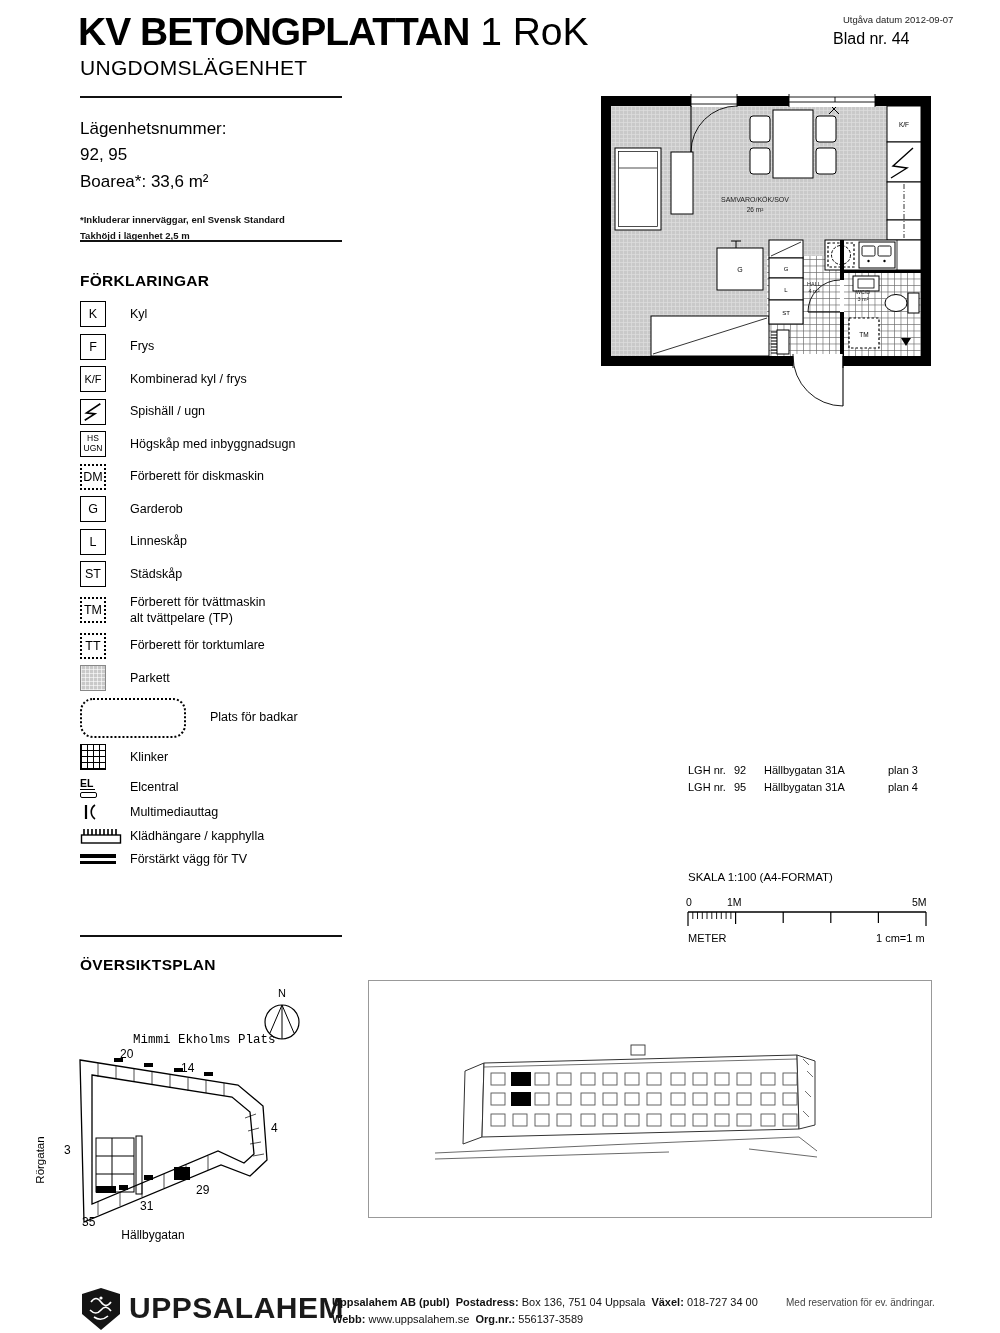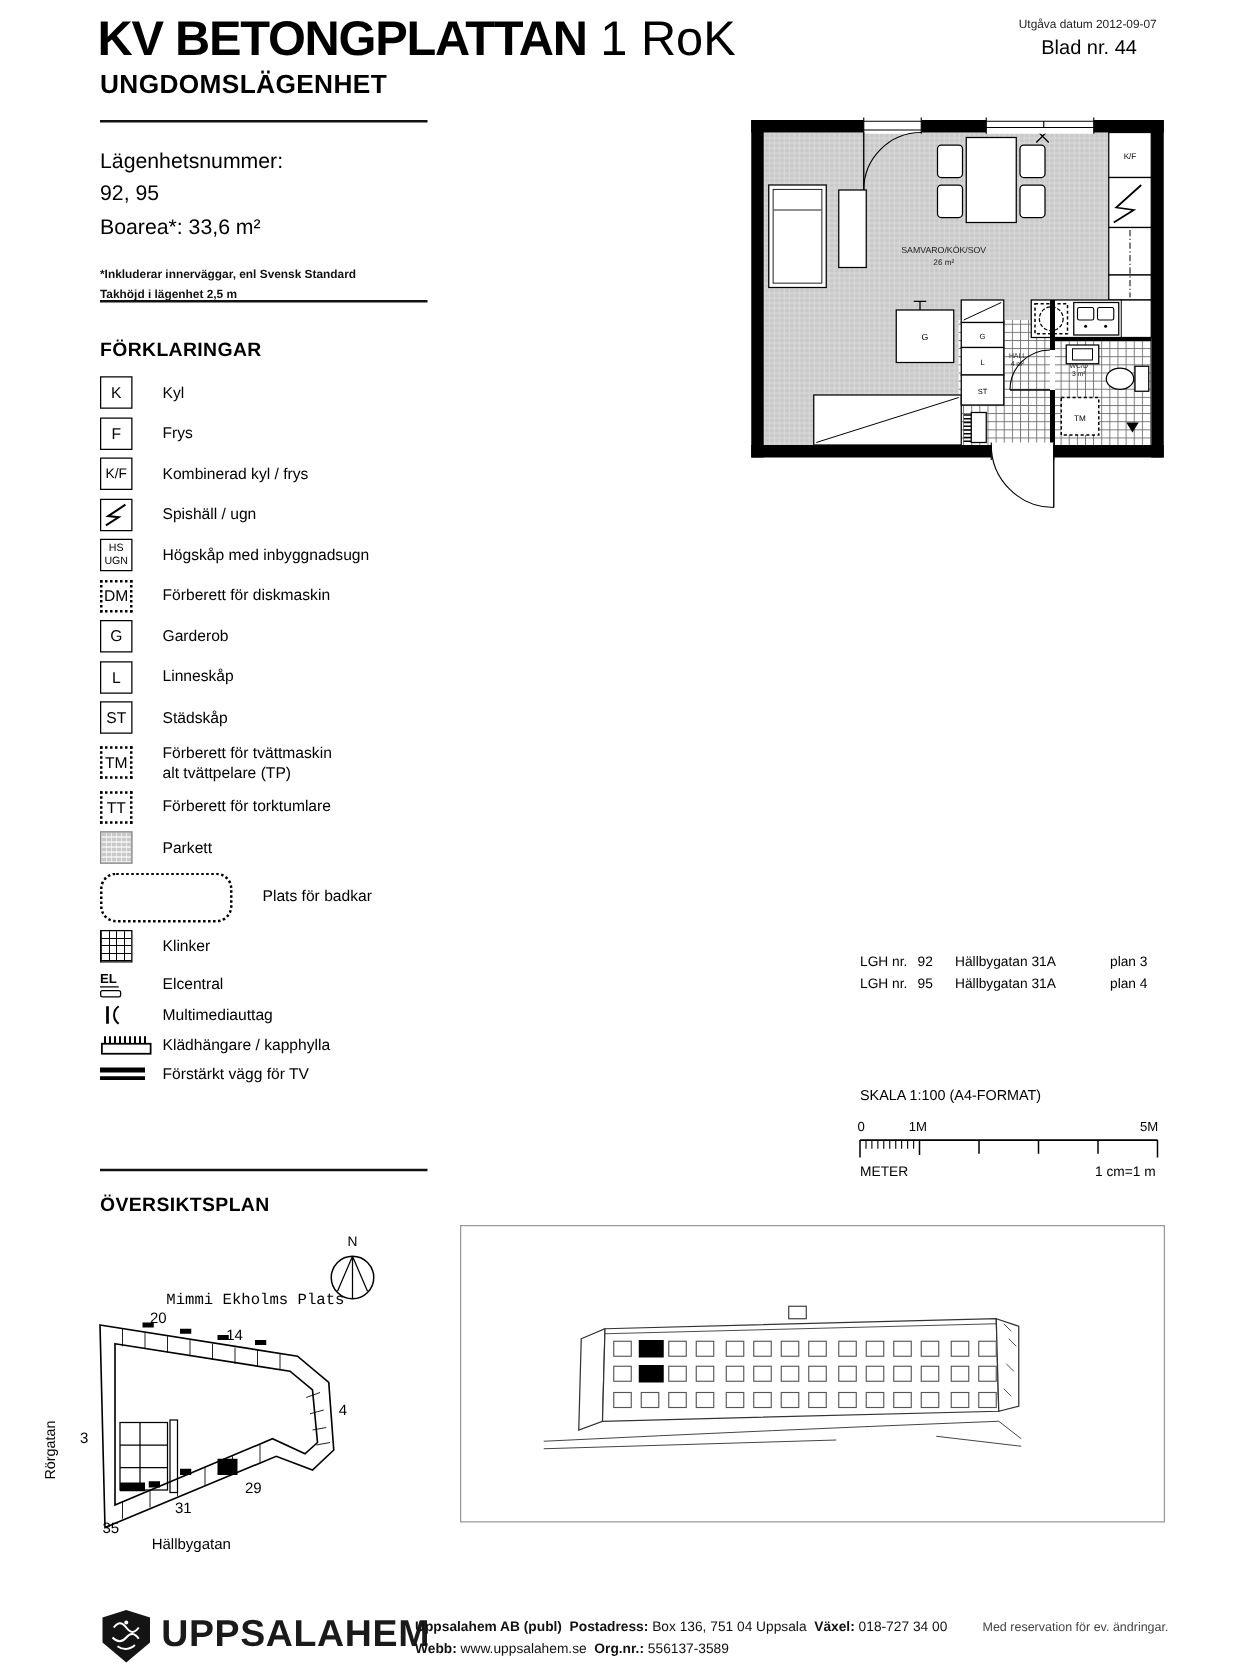--- a/index.html
+++ b/index.html
@@ -2,22 +2,22 @@
 <html><head>
 <meta charset="utf-8">
 <style>
   html,body{margin:0;padding:0;background:#fff;}
   body{width:1000px;height:1333px;position:relative;font-family:"Liberation Sans",sans-serif;color:#000;overflow:hidden;}
   .abs{position:absolute;}
   .rule{position:absolute;left:80px;width:262px;border-top:2px solid #111;}
   
   .title{left:78px;top:10px;font-size:39px;font-weight:bold;letter-spacing:-1px;white-space:nowrap;}
   .title .suffix{font-weight:normal;letter-spacing:0;}
-  .subtitle{left:80px;top:56px;font-size:21px;font-weight:bold;letter-spacing:.3px;}
-  .issue{left:815px;top:14px;font-size:9.5px;color:#222;}
+  .subtitle{left:80px;top:56px;font-size:21px;font-weight:normal;letter-spacing:.3px;}
+  .issue{left:843px;top:14px;font-size:9.5px;color:#222;}
   .sheet{left:833px;top:30px;font-size:16px;}
   
   .aptinfo{left:80px;top:116px;font-size:17px;line-height:1.55;}
   .notes{left:80px;top:212px;font-size:9.5px;line-height:1.7;color:#111;font-weight:bold;}
   .legendhead{left:80px;top:272px;font-size:15.5px;font-weight:bold;letter-spacing:.3px;}
   
   .legend{left:80px;top:301px;width:290px;}
   .lrow{display:flex;align-items:center;margin-bottom:6.5px;}
   .icell{width:50px;display:flex;justify-content:flex-start;align-items:center;flex:0 0 50px;}
   .box{width:26px;height:26px;border:1.6px solid #000;display:flex;align-items:center;justify-content:center;

